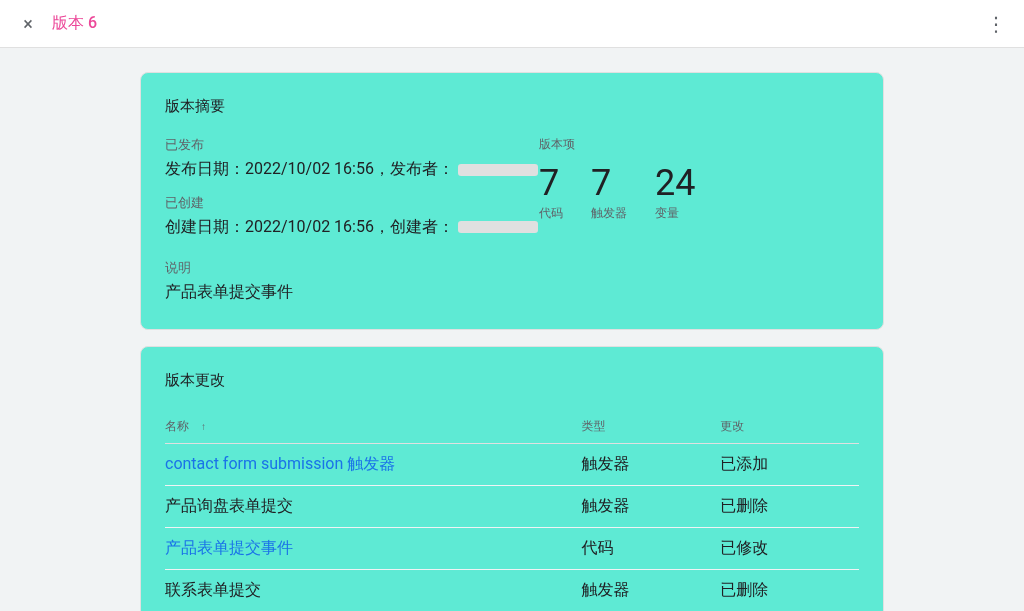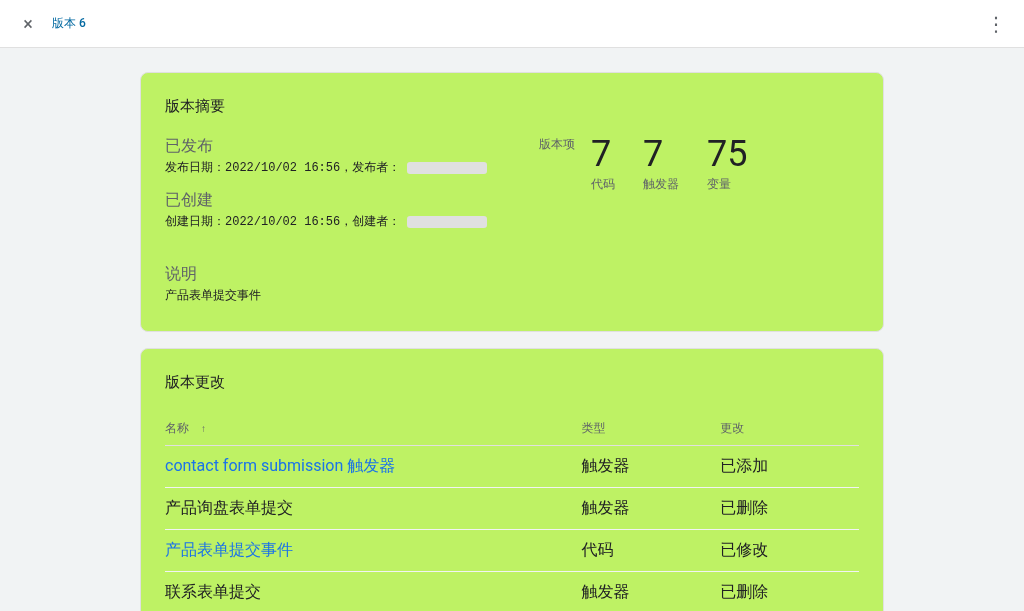--- a/index.html
+++ b/index.html
@@ -32,23 +32,23 @@
       cursor: pointer;
       color: #5f6368;
       font-size: 18px;
       width: 24px;
       height: 24px;
       display: flex;
       align-items: center;
       justify-content: center;
     }
     .top-bar-title {
-      font-size: 12px;
+      font-size: 16px;
       font-weight: 500;
-      color: #0369a1;
+      color: #ec4899;
     }
     .more-icon {
       cursor: pointer;
       color: #5f6368;
       font-size: 20px;
       width: 24px;
       height: 24px;
       display: flex;
       align-items: center;
       justify-content: center;
@@ -57,21 +57,21 @@
     
     .main-content {
       padding: 24px 140px;
       display: flex;
       flex-direction: column;
       gap: 16px;
     }
 
     
     .card {
-      background: #bef264;
+      background: #5eead4;
       border-radius: 8px;
       border: 1px solid #e0e0e0;
       padding: 24px;
     }
 
     .card-title {
       font-size: 15px;
       font-weight: 500;
       color: #202124;
       margin-bottom: 20px;
@@ -84,35 +84,33 @@
     }
     .summary-left {
       flex: 1;
       display: flex;
       flex-direction: column;
       gap: 12px;
     }
     .summary-right {
       width: 320px;
       display: flex;
-      flex-direction: row;
-      gap: 16px;
-      text-align: right;
+      flex-direction: column;
+      gap: 4px;
     }
 
     .summary-section-label {
+      font-size: 13px;
+      color: #5f6368;
+      margin-bottom: 2px;
+    }
+    .summary-section-value {
       font-size: 16px;
-      color: #5f6368;
-      margin-bottom: 2px;
-    }
-    .summary-section-value {
-      font-size: 12px;
       color: #202124;
       line-height: 1.6;
-      font-family: Liberation Mono, monospace;
     }
     .blurred {
       background: #e0e0e0;
       border-radius: 3px;
       display: inline-block;
       height: 12px;
       width: 80px;
       vertical-align: middle;
     }
 
@@ -137,21 +135,21 @@
       color: #202124;
       line-height: 1;
     }
     .stat-label {
       font-size: 12px;
       color: #5f6368;
       margin-top: 4px;
     }
 
     .description-section {
-      margin-top: 20px;
+      margin-top: 8px;
     }
 
     
     .changes-table {
       width: 100%;
       border-collapse: collapse;
     }
     .changes-table th {
       font-size: 12px;
       color: #5f6368;
@@ -230,21 +228,21 @@
         <div class="version-stats">
           <div class="stat-item">
             <span class="stat-number">7</span>
             <span class="stat-label">代码</span>
           </div>
           <div class="stat-item">
             <span class="stat-number">7</span>
             <span class="stat-label">触发器</span>
           </div>
           <div class="stat-item">
-            <span class="stat-number">75</span>
+            <span class="stat-number">24</span>
             <span class="stat-label">变量</span>
           </div>
         </div>
       </div>
     </div>
   </div>
 
   <div class="card">
     <div class="card-title">版本更改</div>
     <table class="changes-table">

